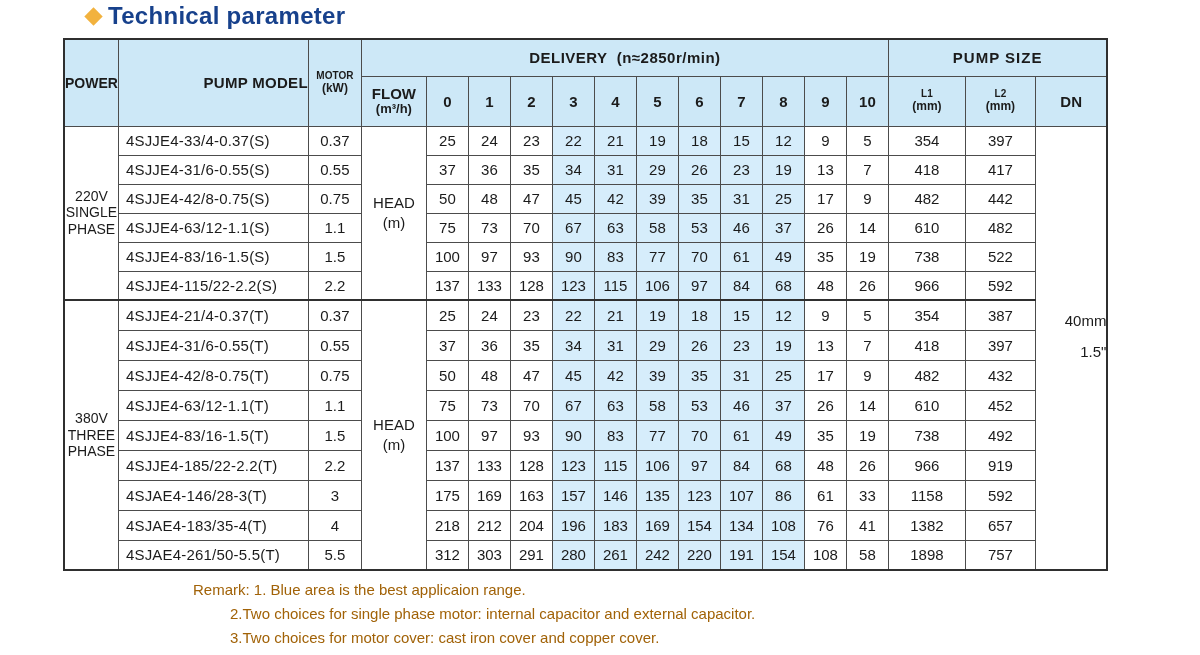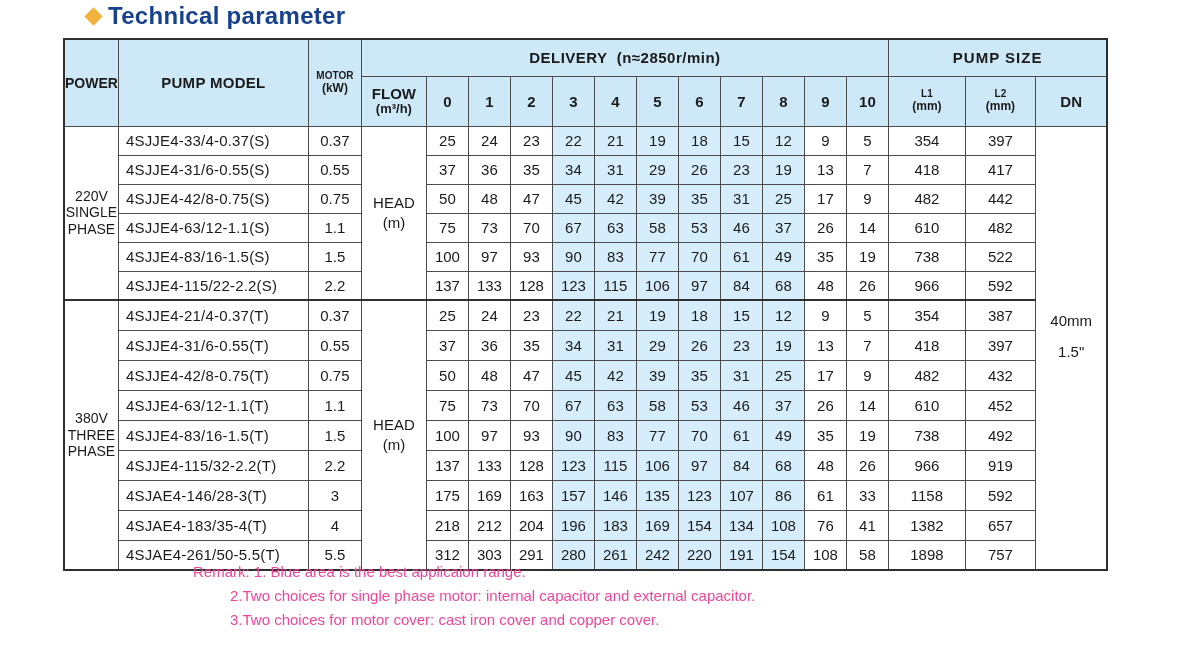--- a/index.html
+++ b/index.html
@@ -33,41 +33,41 @@
     border: 1px solid var(--border-color, #4c4c4c);
     padding: 0; text-align: center; vertical-align: middle;
     font-size: 15px; color: #1b1b1b; overflow: hidden;
   }
   .spec thead th { background: var(--header-bg, #cde8f7); font-weight: bold; }
   tr.hrow1 { height: 37px; }
   tr.hrow2 { height: 50px; }
   th.delivery-h { white-space: pre; font-size: 15px; letter-spacing: 0.5px; }
   th.pumpsize-h { font-size: 15px; letter-spacing: 1px; }
   th.power-h { font-size: 14px; }
-  th.model-h { font-size: 15px; letter-spacing: 0.3px; }
+  th.model-h { font-size: 15px; letter-spacing: 0.3px; text-align: right; }
   .hdr-main { font-size: 10px; line-height: 1.15; }
   .hdr-unit { font-size: 12px; line-height: 1.15; font-weight: bold; }
   th.flow-h .hdr-main { font-size: 15px; }
   th.flow-h .hdr-unit { font-size: 13px; }
   th.tick-h { font-size: 15px; }
   th.dn-h { font-size: 15px; }
 
   tr.s1 { height: 29px; }
   tr.s2 { height: 30px; }
   tr.section-start td { border-top: 2px solid #2f2f2f; }
   td.model-cell { text-align: left; padding-left: 7px; font-size: 15px; letter-spacing: 0.2px; }
   td.power-cell { font-size: 14px; line-height: 1.18; }
   td.head-cell { font-size: 15px; line-height: 1.35; background: #ffffff; }
   td.hl { background: var(--highlight-bg, #d6edfb); }
   td.dn-cell { font-size: 15px; background: #ffffff; }
-  td.dn-cell .dn-inner { transform: translateY(-12px); }
+  td.dn-cell .dn-inner { transform: translateY(-12px); text-align: right; }
   td.dn-cell .dn-inner div + div { margin-top: 14px; }
 
   
-  .remark { position: absolute; left: 193px; top: 560px; font-size: 15px; line-height: 24px; color: #ec4899; }
+  .remark { position: absolute; left: 193px; top: 578px; font-size: 15px; line-height: 24px; color: #a16207; }
   .remark .indent { margin-left: 37px; }
 </style>
 </head>
 <body>
 
 <div class="page">
 
   <div class="title-wrap">
     <span class="diamond"></span>
     <span class="page-title">Technical parameter</span>
@@ -330,21 +330,21 @@
           <td class="hl">77</td>
           <td class="hl">70</td>
           <td class="hl">61</td>
           <td class="hl">49</td>
           <td>35</td>
           <td>19</td>
           <td>738</td>
           <td>492</td>
         </tr>
         <tr class="s2">
-          <td class="model-cell">4SJJE4-115/32-2.2(T)</td>
+          <td class="model-cell">4SJJE4-185/22-2.2(T)</td>
           <td>2.2</td>
           <td>137</td>
           <td>133</td>
           <td>128</td>
           <td class="hl">123</td>
           <td class="hl">115</td>
           <td class="hl">106</td>
           <td class="hl">97</td>
           <td class="hl">84</td>
           <td class="hl">68</td>

